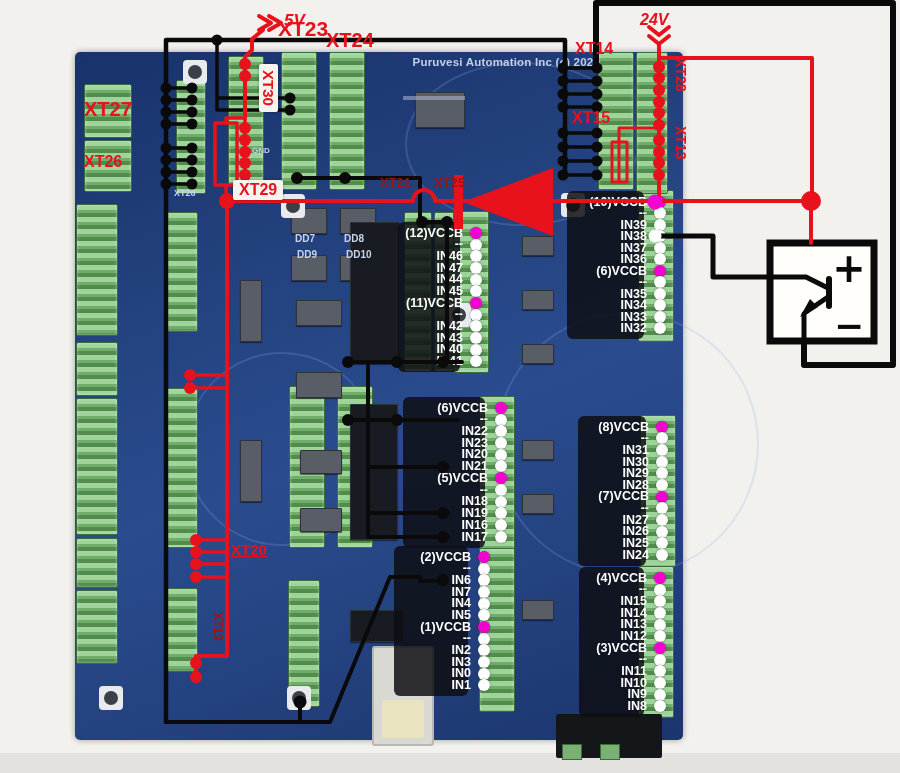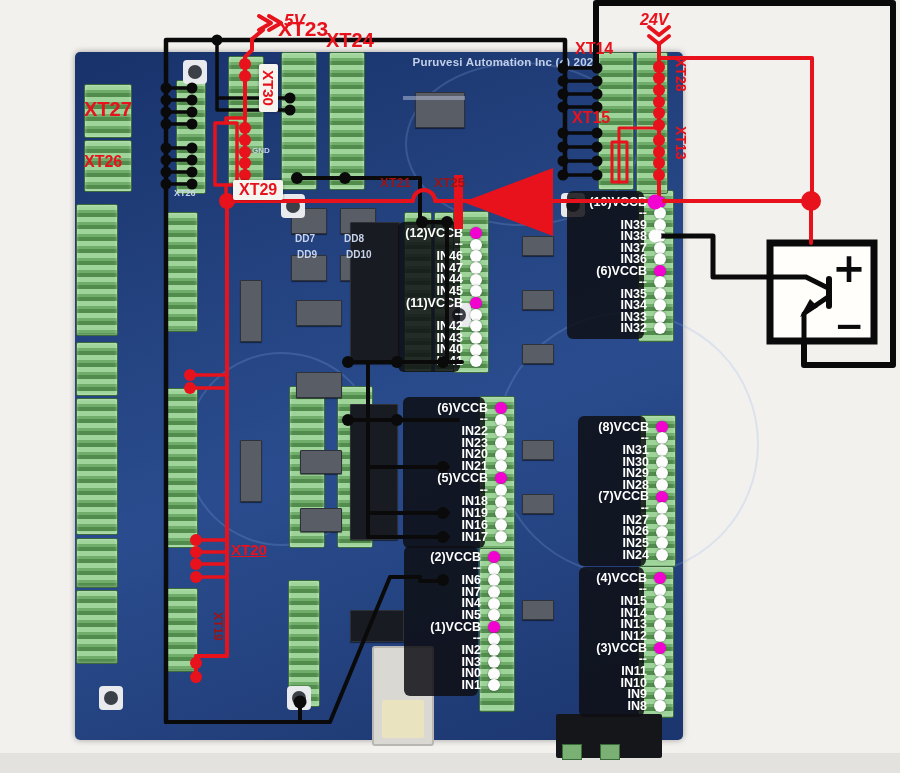--- a/index.html
+++ b/index.html
@@ -30,21 +30,21 @@
   
   .pin-col{position:absolute;z-index:6;}
   .pin-col::before{content:"";position:absolute;left:0;top:-5px;bottom:-5px;width:var(--lw);
     background:rgba(14,14,19,.85);border-radius:6px;}
   .pin-row{position:relative;display:flex;justify-content:flex-end;align-items:center;height:var(--pitch);}
   .pin-label{white-space:nowrap;margin-right:7px;font-weight:bold;font-size:12.5px;color:#ffffff;line-height:1;}
   .pin-dot{flex:0 0 12px;width:12px;height:12px;border-radius:50%;background:#fdfdfd;box-shadow:0 0 2px rgba(0,0,0,.45);}
   .pin-dot.vccb{background:#f203cf;}
   #col-12-11{left:398px;top:227px;width:84px;--lw:62px;--pitch:11.7px;}
   #col-6-5  {left:403px;top:402px;width:104px;--lw:82px;--pitch:11.72px;}
-  #col-2-1  {left:404px;top:551px;width:96px;--lw:74px;--pitch:11.7px;}
+  #col-2-1  {left:394px;top:551px;width:96px;--lw:74px;--pitch:11.7px;}
   #col-10-9 {left:567px;top:196px;width:99px;--lw:77px;--pitch:11.5px;}
   #col-8-7  {left:578px;top:421px;width:90px;--lw:68px;--pitch:11.65px;}
   #col-4-3  {left:579px;top:572px;width:87px;--lw:65px;--pitch:11.7px;}
   
   .olabel{position:absolute;z-index:20;color:#e8121c;font-weight:bold;line-height:1;white-space:nowrap;}
   .olabel.dark{color:#9c1414;}
   .boxed{background:#f6f4ef;padding:2px 6px;border-radius:2px;box-shadow:0 0 3px rgba(0,0,0,.35);}
   .rot90{transform-origin:left top;transform:rotate(90deg);}
   #lbl-5v{left:284px;top:12px;font-size:17px;font-style:italic;}
   #lbl-24v{left:640px;top:12px;font-size:16px;font-style:italic;}

